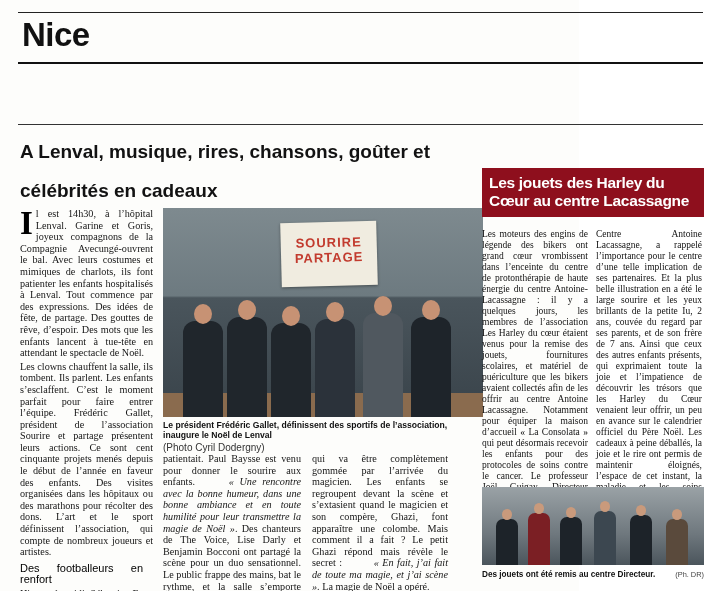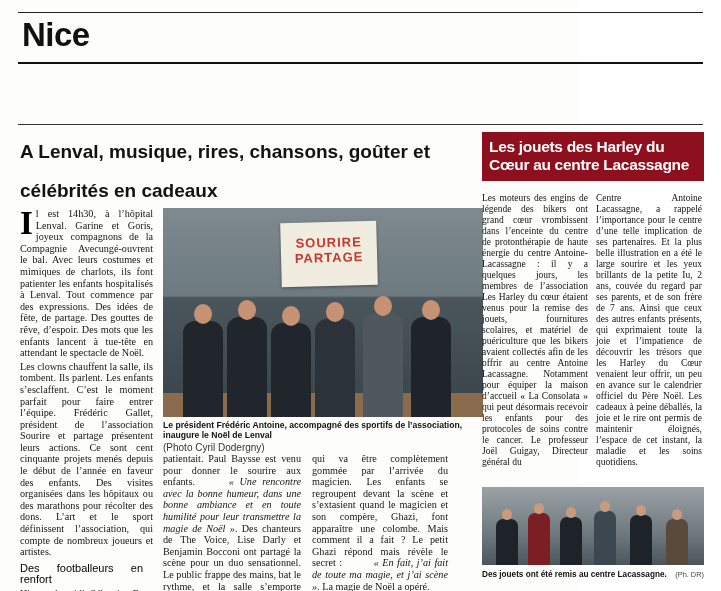--- a/index.html
+++ b/index.html
@@ -173,20 +173,21 @@
   }
   .sidebar-head {
     background: #8e0f1d;
     color: #fff;
     font-family: "Liberation Sans", sans-serif;
     font-weight: bold;
     font-size: 15.5px;
     line-height: 18px;
     padding: 6px 4px 7px 7px;
     letter-spacing: -0.3px;
+    margin-top: 36px;
   }
   .sidebar-body {
     display: flex;
     gap: 8px;
     padding-top: 12px;
     font-size: 9.5px;
     line-height: 11px;
     text-align: justify;
   }
   .sidebar-col {
@@ -344,21 +345,21 @@
         <div class="ph-head"></div>
       </div>
       <div class="ph-person" style="left:200px;height:104px;background:#50585f;">
         <div class="ph-head"></div>
       </div>
       <div class="ph-person" style="left:248px;height:100px;background:#1e242a;">
         <div class="ph-head"></div>
       </div>
     </div>
 
-    <div class="photo-caption">Le président Frédéric Antoine, accompagné des sportifs de l’association, inaugure le Noël de Lenval</div>
+    <div class="photo-caption">Le président Frédéric Gallet, définissent des sportifs de l’association, inaugure le Noël de Lenval</div>
     <div class="photo-credit">(Photo Cyril Dodergny)</div>
 
     <div class="col col-mid">
       <p>
         patientait. Paul Baysse est venu pour donner le sourire aux enfants. <span class="italic">« Une rencontre avec la bonne humeur, dans une bonne ambiance et en toute humilité pour leur transmettre la magie de Noël »</span>. Des chanteurs de The Voice, Lise Darly et Benjamin Bocconi ont partagé la scène pour un duo sensationnel. Le public frappe des mains, bat le rythme, et la salle s’emporte doucement. Une timidité
       </p>
     </div>
 
     <div class="col col-right">
       <p>
@@ -396,18 +397,18 @@
       </div>
       <div class="sb-person" style="left:148px;height:50px;">
         <div class="sb-head"></div>
       </div>
       <div class="sb-person" style="left:184px;height:46px;background:#5a4a3c;">
         <div class="sb-head"></div>
       </div>
     </div>
 
     <div class="sidebar-caption">
-      <span>Des jouets ont été remis au centre Lacassagne.</span>
+      <span>Des jouets ont été remis au centre Directeur.</span>
       <span class="credit">(Ph. DR)</span>
     </div>
   </div>
 
 </div>
 
 </body></html>

